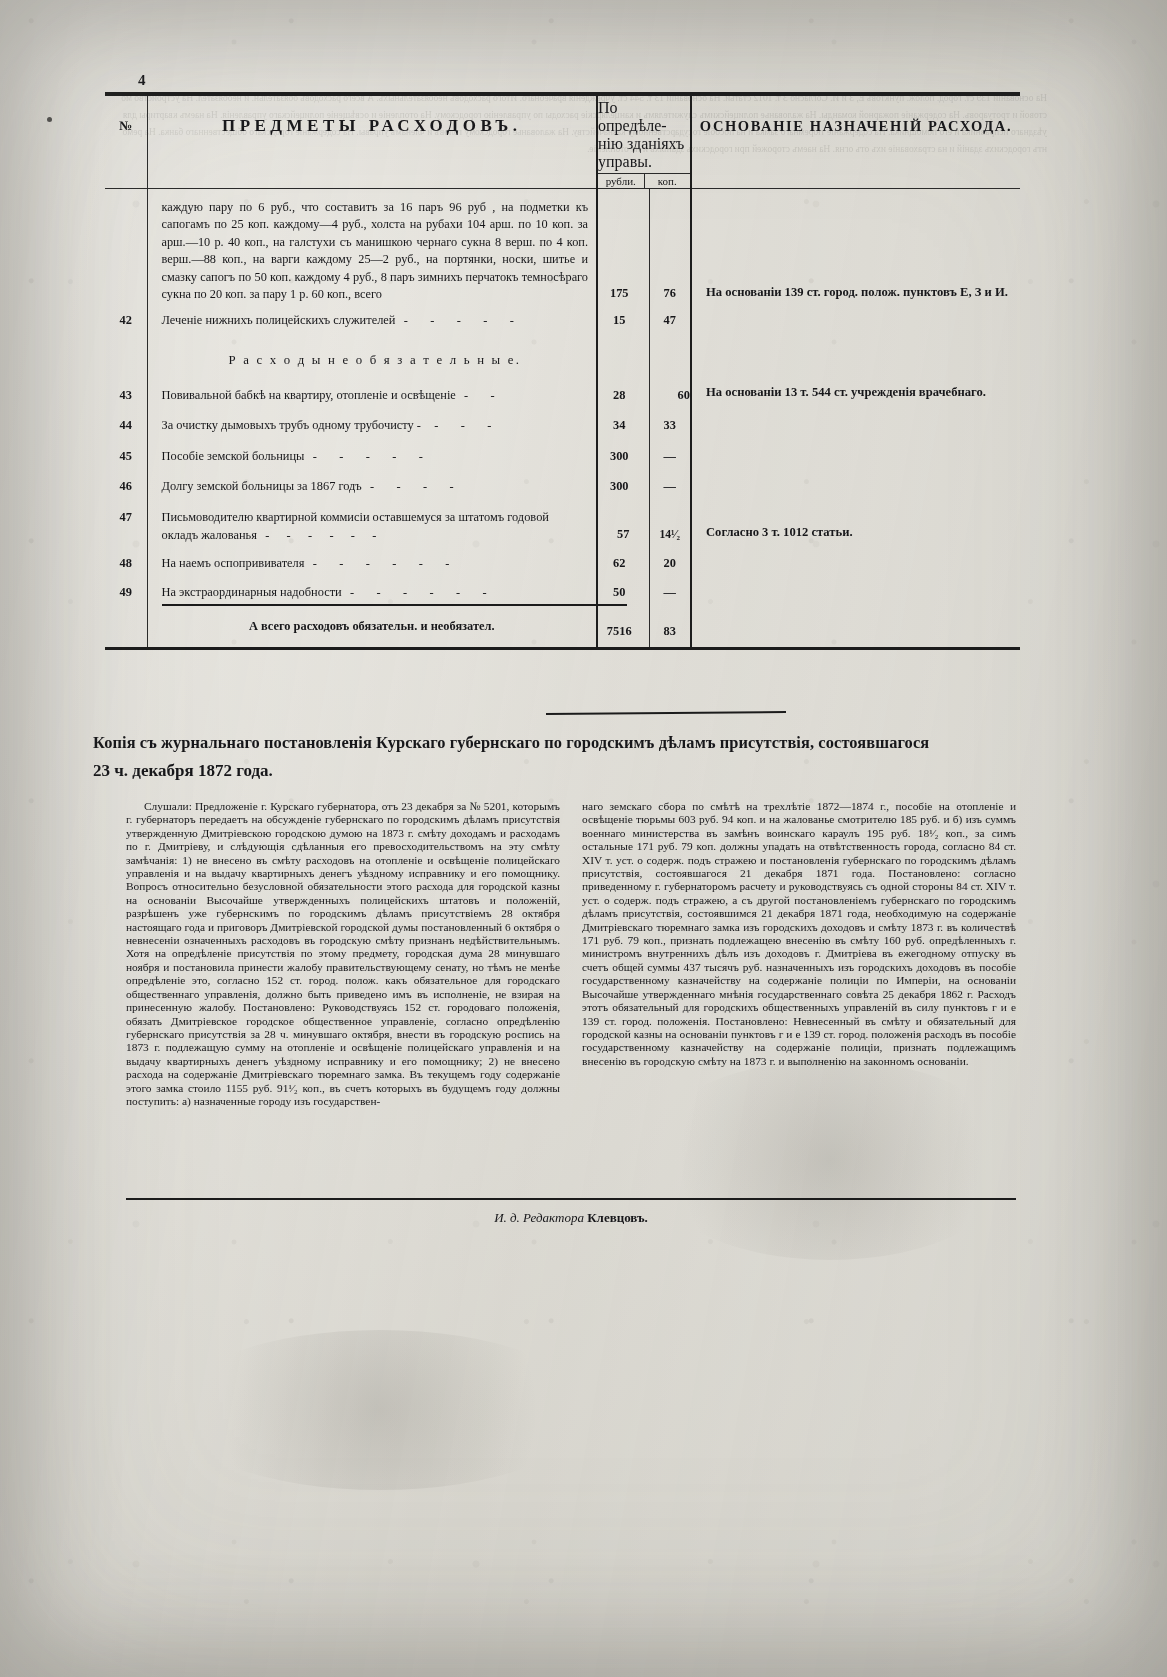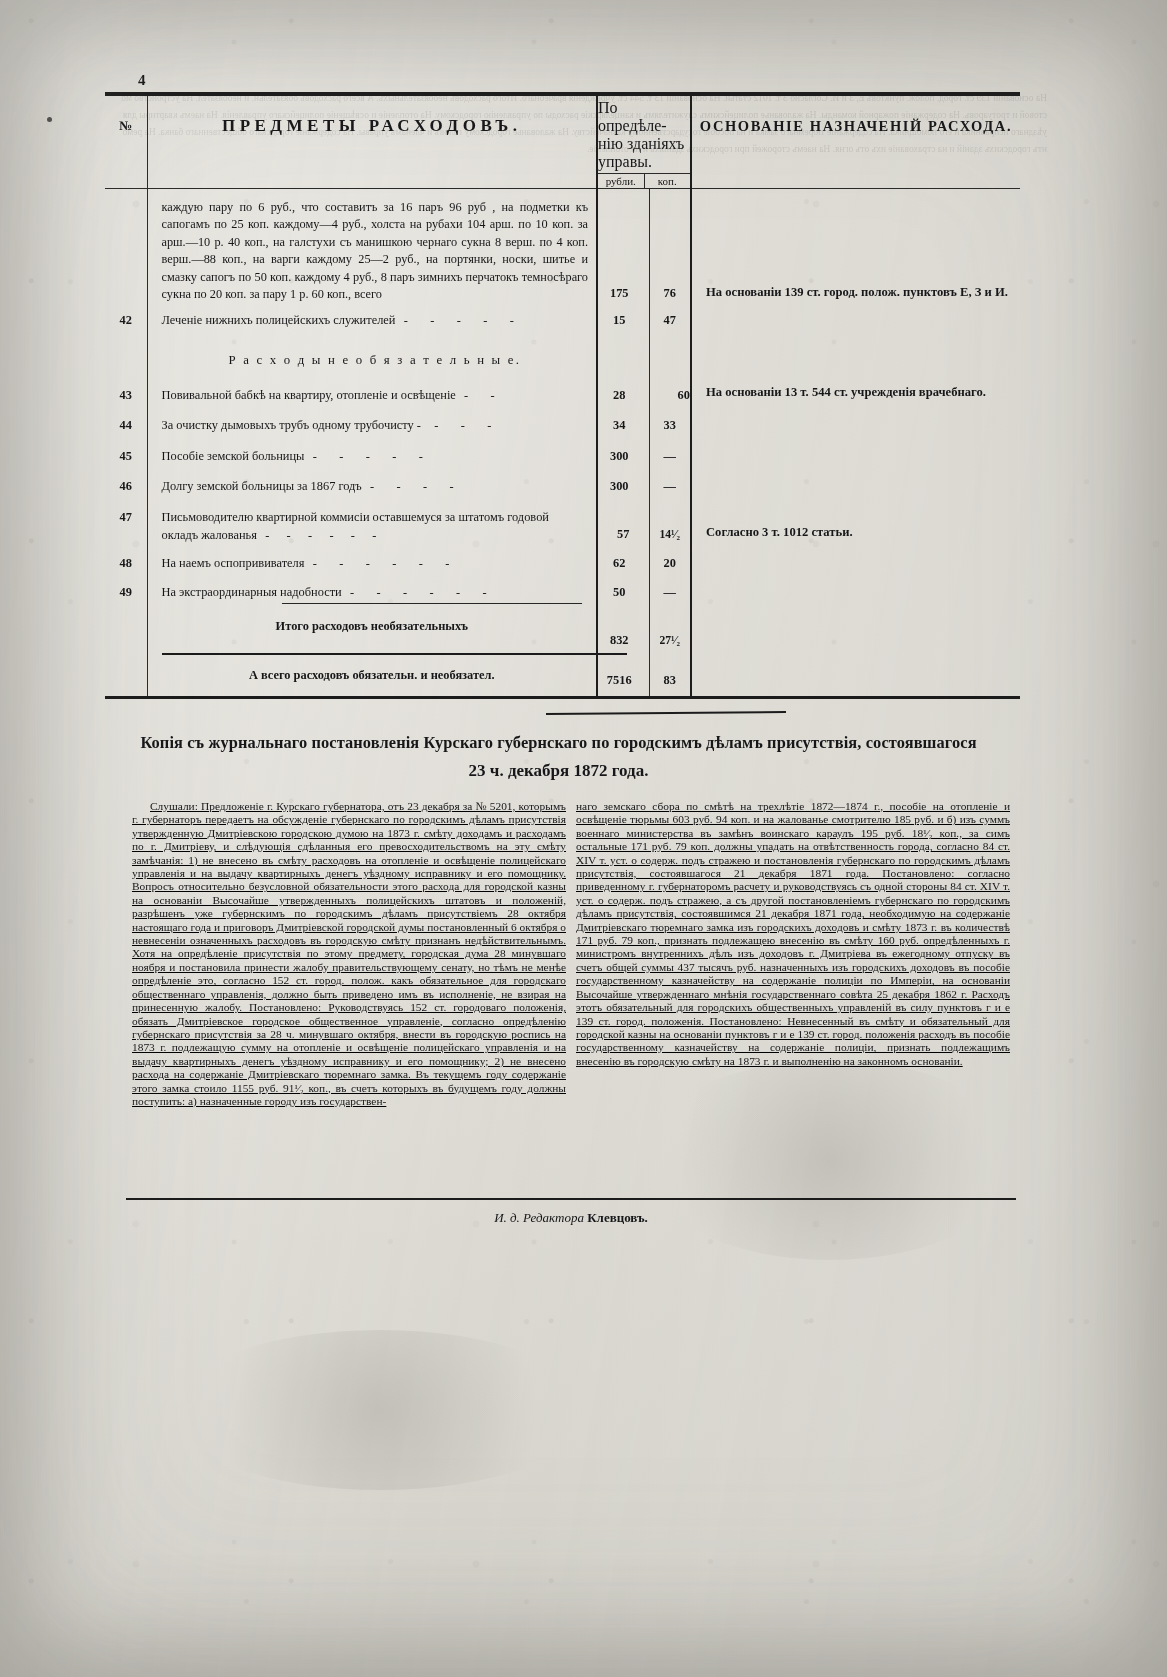--- a/index.html
+++ b/index.html
@@ -122,40 +122,40 @@
     border-top:1px solid #272727;
     width:300px;margin:2px 0 2px auto;
   }
   .rule-thick{
     border-top:2.5px solid #1b1b1b;
     width:465px;margin:3px 0 3px auto;
   }
 
   
   .headline{
-    position:absolute;left:101px;top:733px;width:915px;
-    text-align:center;
+    position:absolute;left:93px;top:733px;width:915px;
+    text-align:left;
   }
   .headline .l1{
     font-weight:bold;font-size:16.4px;letter-spacing:.1px;
     white-space:nowrap;
   }
   .headline .l2{
     font-weight:bold;font-size:17px;margin-top:8px;
   }
   .hr-short{
     position:absolute;left:546px;top:712px;width:240px;
     border-top:2.5px solid #1b1b1b;
     transform:rotate(-.45deg);
   }
 
   
   .cols{
-    position:absolute;left:132px;top:800px;width:890px;
-    display:flex;gap:10px;text-decoration:underline;
+    position:absolute;left:126px;top:800px;width:890px;
+    display:flex;gap:22px;
   }
   .cols .c{
     width:434px;
     font-size:11.4px;line-height:13.4px;
     text-align:justify;
     color:#17171a;
     font-family:"Liberation Serif",serif;
   }
   .cols .c p{margin:0;text-indent:18px;}
   .cols .c p.noind{text-indent:0;}
@@ -368,32 +368,20 @@
           <span>На экстраординарныя надобности</span>
           <span class="leader"> &nbsp;-&nbsp;&nbsp;&nbsp;&nbsp;-&nbsp;&nbsp;&nbsp;&nbsp;-&nbsp;&nbsp;&nbsp;&nbsp;-&nbsp;&nbsp;&nbsp;&nbsp;-&nbsp;&nbsp;&nbsp;&nbsp;-</span>
         </td>
         <td style="border-right:1px solid #2a2a2a;padding:11px 8px 0 0;" class="right">
           <span class="bold">50</span></td>
         <td style="border-right:2px solid #1d1d1d;padding:11px 0 0 0;" class="center">
           <span class="bold">—</span></td>
         <td class="outer-r"></td>
       </tr>
 
-      <tr class="bodyrow">
-        <td class="outer-l" style="border-right:1px solid #2a2a2a;"></td>
-        <td style="border-right:2px solid #1d1d1d;padding:0 14px 0 14px;" class="right">
-          <div class="rule-sub"></div>
-          <span class="bold" style="display:inline-block;padding-top:12px;">Итого расходовъ необязательныхъ</span>
-        </td>
-        <td style="border-right:1px solid #2a2a2a;padding:31px 8px 0 0;vertical-align:bottom;" class="right">
-          <span class="bold">832</span></td>
-        <td style="border-right:2px solid #1d1d1d;padding:31px 0 0 0;vertical-align:bottom;" class="center">
-          <span class="bold" style="font-size:11.6px">27¹⁄₂</span></td>
-        <td class="outer-r"></td>
-      </tr>
 
       <tr class="bodyrow">
         <td class="outer-l" style="border-right:1px solid #2a2a2a;border-bottom:3px solid #1b1b1b;"></td>
         <td style="border-right:2px solid #1d1d1d;border-bottom:3px solid #1b1b1b;padding:0 14px 6px 14px;" class="right">
           <div class="rule-thick"></div>
           <span class="bold" style="display:inline-block;padding-top:9px;">А всего расходовъ обязательн. и необязател.</span>
         </td>
         <td style="border-right:1px solid #2a2a2a;border-bottom:3px solid #1b1b1b;padding:22px 8px 6px 0;vertical-align:bottom;" class="right">
           <span class="bold">7516</span></td>
         <td style="border-right:2px solid #1d1d1d;border-bottom:3px solid #1b1b1b;padding:22px 0 6px 0;vertical-align:bottom;" class="center">

